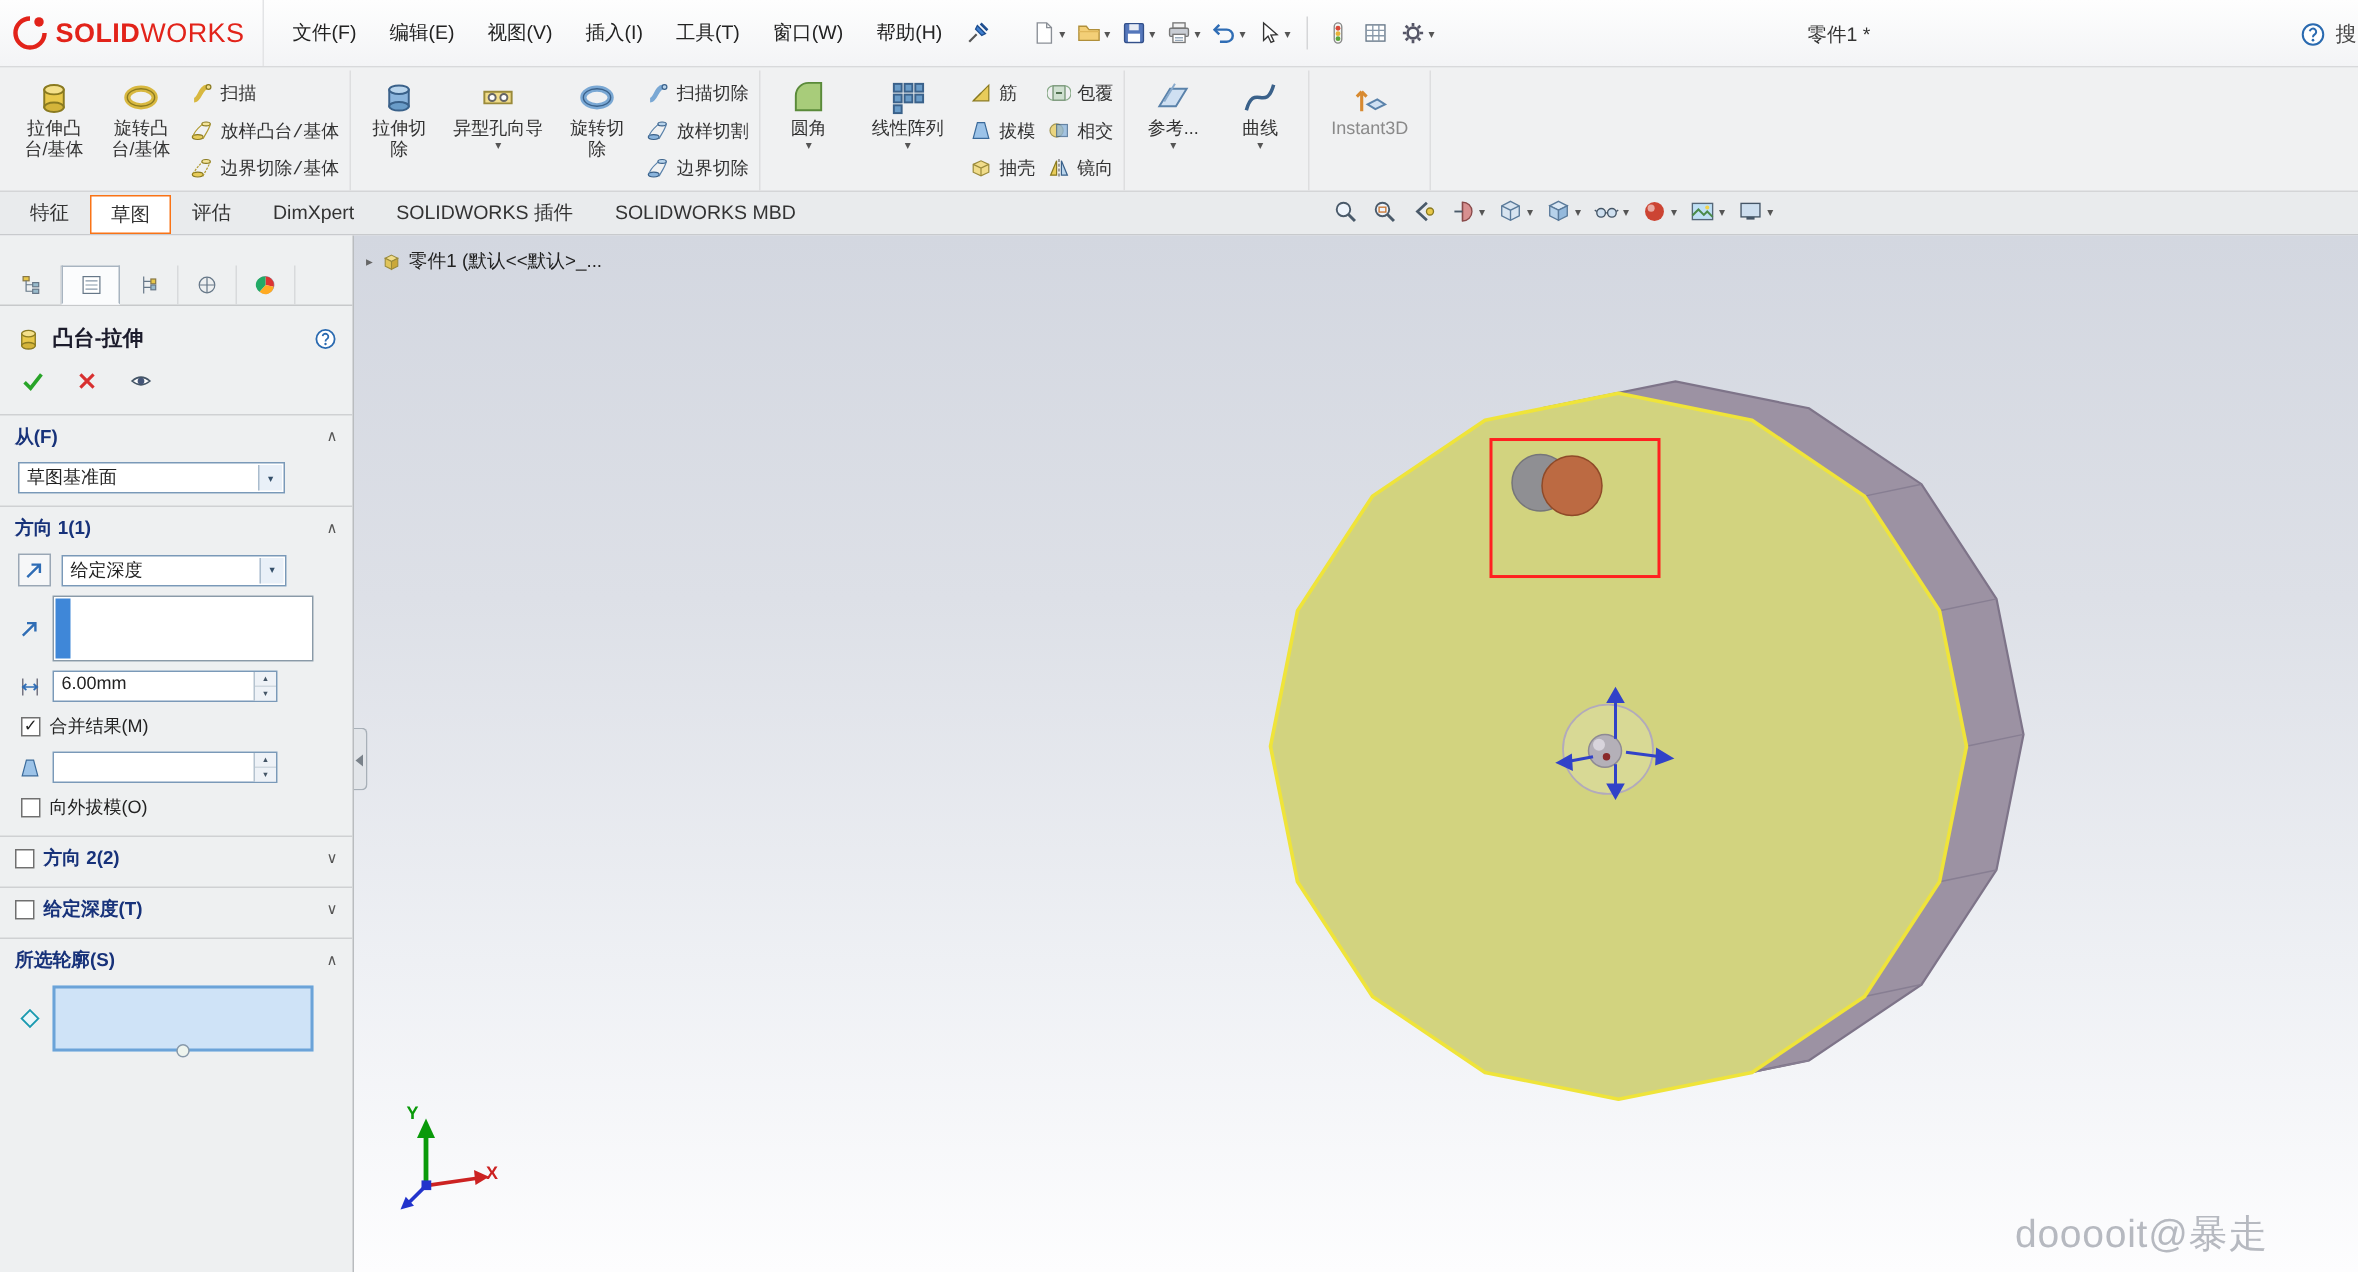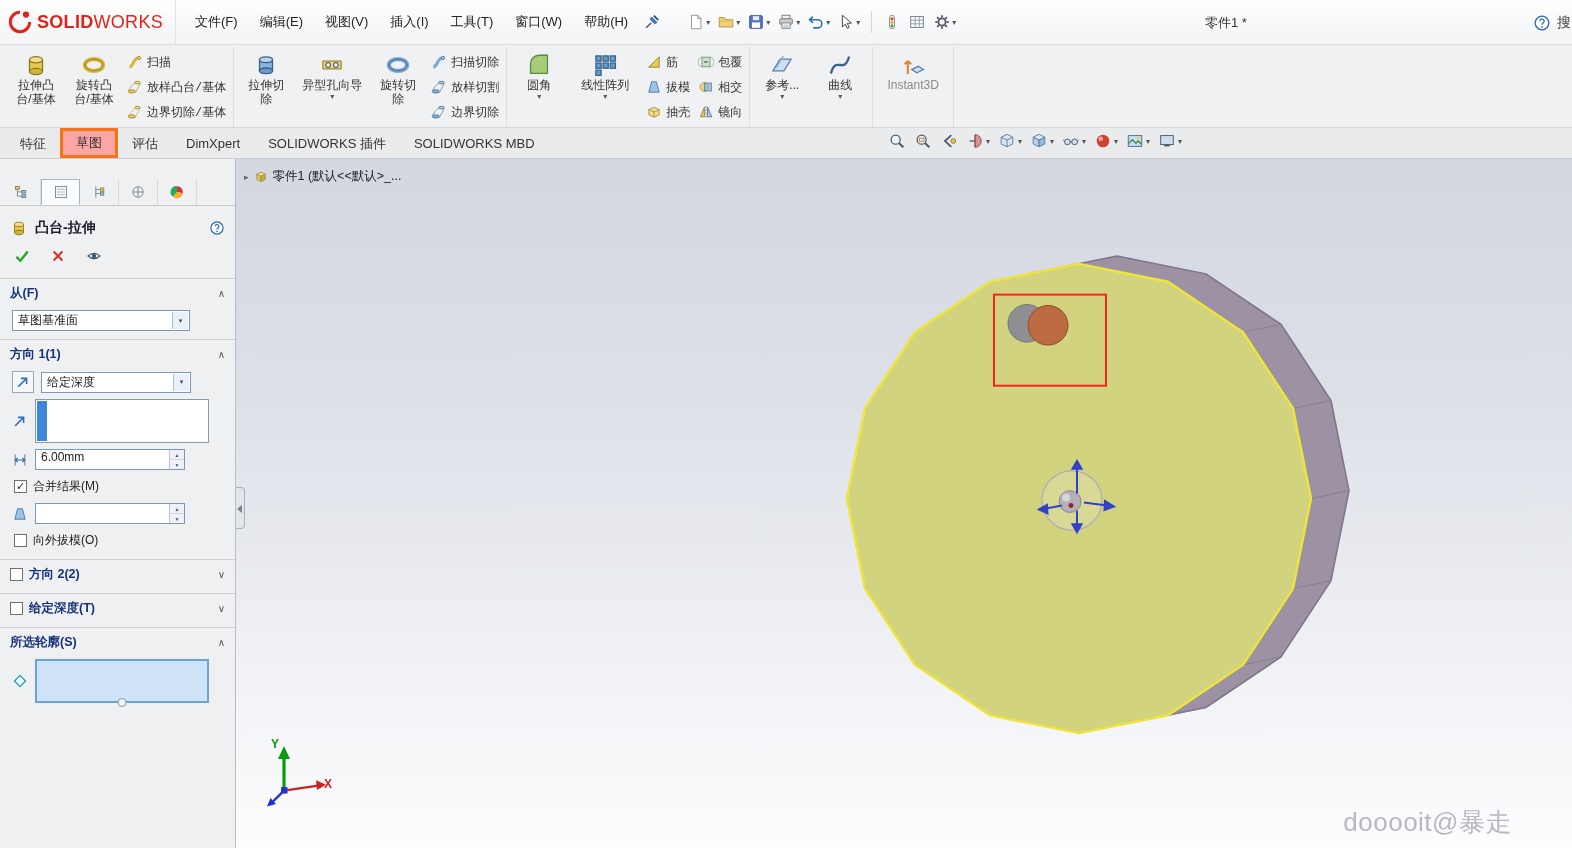--- a/index.html
+++ b/index.html
@@ -36,21 +36,21 @@
             font-size:12px; line-height:13px; text-align:center; color:#333; cursor:default; }
   .bigbtn.wide { width:74px; }
   .bcaret { font-size:8px; color:#555; line-height:8px; }
   .stack { display:flex; flex-direction:column; justify-content:center; gap:4px; padding:0 4px;font-family:Liberation Mono, monospace; }
   .sbtn { display:flex; align-items:center; gap:4px; font-size:12px; color:#333; height:21px; white-space:nowrap; cursor:default; }
   .gray { color:#8a8a8a; }
 
   
   .tabrow { flex:0 0 29px; background:#e9ebed; border-bottom:1px solid #c8cacd; display:flex; align-items:flex-end; padding-left:6px; position:relative; }
   .tab { padding:0 13px; line-height:26px; font-size:13px; color:#333; border:1px solid transparent; cursor:default; }
-  .tab.active { background:#fca5a5; border:3px solid #f97316; line-height:24px; }
+  .tab.active { background:#ffffff; border:1px solid #f97316; line-height:24px; }
   .viewbar { position:absolute; left:888px; top:4px; display:flex; align-items:center; gap:8px; }
   .vbtn { display:flex; align-items:center; gap:1px; }
 
   
   .main { flex:1; display:flex; min-height:0; }
 
   
   .pm { flex:0 0 236px; width:236px; background:#eef0f1; border-right:1px solid #b9bcbf; position:relative; }
   .pm-tabs { height:27px; margin-top:20px; display:flex; border-bottom:1px solid #c7c9cb; padding-left:2px; }
   .pmtab { width:39px; display:flex; align-items:center; justify-content:center; border-right:1px solid #d8dadc; cursor:default; }

